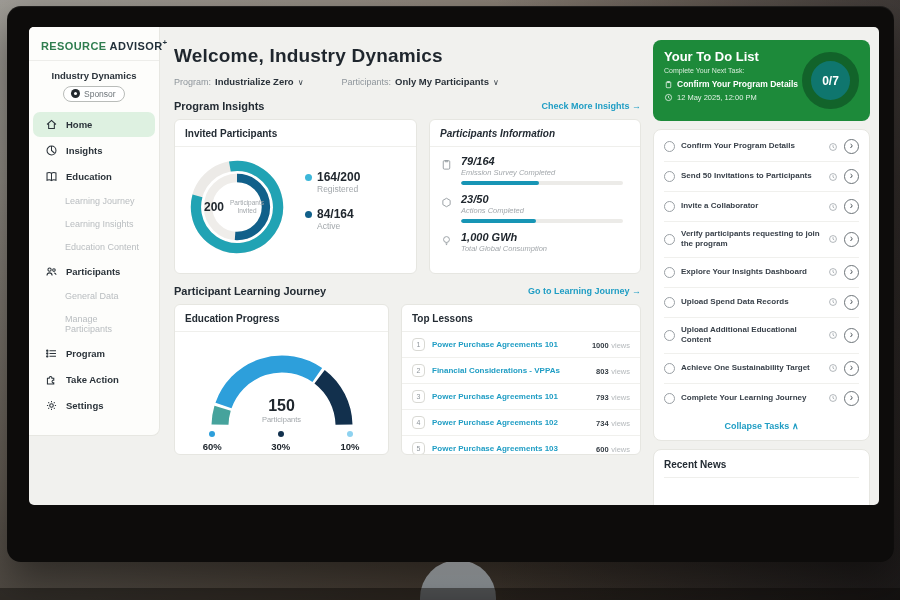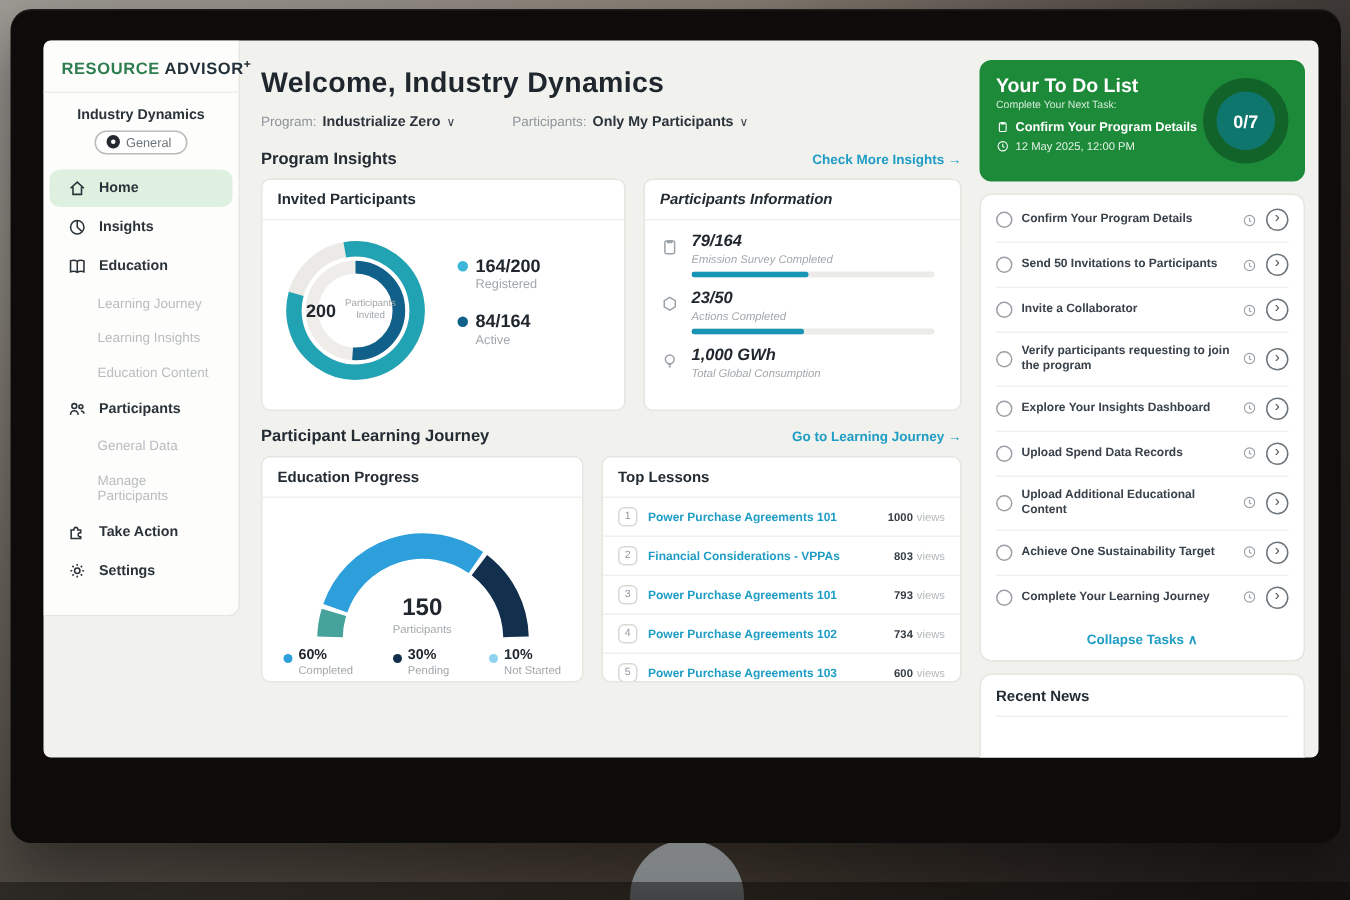--- a/index.html
+++ b/index.html
@@ -75,21 +75,21 @@
   .stat .l { font-size:7.5px; color:#a2a7ab; margin:1px 0 4px; }
   .pbar { width:162px; height:4px; border-radius:2px; background:#ecebe8; overflow:hidden; }
   .pbar > div { height:100%; border-radius:2px; background:#1795b5; }
 
   .card.edu { width:215px; height:151px; }
   .gauge-wrap { position:relative; width:170px; height:86px; margin:6px auto 0; }
   .gauge-center { position:absolute; left:0; right:0; bottom:0; text-align:center; }
   .gauge-center .v { font-size:16px; font-weight:bold; color:#20272e; }
   .gauge-center .l { font-size:7.5px; color:#a2a7ab; }
   .gauge-legend { display:flex; justify-content:space-between; padding:7px 14px 0; }
-  .gl-item .row1 { display:flex; align-items:flex-end; gap:4px; }
+  .gl-item .row1 { display:flex; align-items:center; gap:4px;flex-direction:column; }
   .gl-item .v { font-size:9.5px; font-weight:bold; color:#20272e; }
   .gl-item .l { font-size:7.5px; color:#a2a7ab; margin-left:10px; }
   .gl-item .ldot { width:6px; height:6px; }
 
   .card.lessons { width:240px; height:151px; }
   .lesson-row { display:flex; align-items:center; gap:7px; padding:6px 10px; border-bottom:1px solid #f0f0ed; cursor:pointer; }
   .lesson-row:last-child { border-bottom:none;justify-content:flex-end; }
   .rank { width:13px; height:13px; border:1px solid #d9d9d4; border-radius:4px; font-size:7px; color:#8e959b;
     display:flex; align-items:center; justify-content:center; flex:none; }
   .lesson-title { flex:1; font-size:8px; font-weight:bold; color:#1f9dc4; white-space:nowrap; overflow:hidden; }
@@ -131,21 +131,21 @@
 
   <div class="sidebar">
     <div class="sidebar-panel">
       <div class="logo">
         <span class="g">RESOURCE</span>
         <span class="d">ADVISOR</span><sup>+</sup>
       </div>
       <div class="org-name">Industry Dynamics</div>
       <div class="sponsor">
         <span class="dot"></span>
-        <span class="txt">General</span>
+        <span class="txt">Sponsor</span>
       </div>
       <ul class="nav">
         <li class="active">
           <svg viewBox="0 0 16 16">
                 <path d="M2.5 8 8 3l5.5 5M4.5 7v6h7V7"></path>
               </svg>
           <span>Home</span>
             </li>
         <li>
           <svg viewBox="0 0 16 16">
@@ -175,20 +175,29 @@
                 <path d="M2.4 13c.2-2.1 1.4-3.3 3.2-3.3S8.6 10.9 8.8 13M11 9.9c1.4 0 2.3.8 2.7 2.1"></path>
                 <circle cx="11" cy="6.3" r="1.6"></circle>
               </svg>
           <span>Participants</span>
             </li>
         <li class="sub">
               <span>General Data</span>
             </li>
         <li class="sub">
               <span>Manage Participants</span>
+            </li>
+        <li>
+          <svg viewBox="0 0 16 16">
+                <path d="M5.5 4.5h8M5.5 8h8M5.5 11.5h8"></path>
+                <circle cx="2.8" cy="4.5" r=".8" fill="#2b333a"></circle>
+                <circle cx="2.8" cy="8" r=".8" fill="#2b333a"></circle>
+                <circle cx="2.8" cy="11.5" r=".8" fill="#2b333a"></circle>
+              </svg>
+          <span>Program</span>
             </li>
         <li>
           <svg viewBox="0 0 16 16">
                 <path d="M3 6.5h2.2a1.7 1.7 0 1 1 3.3 0h2.3v2.3a1.7 1.7 0 1 0 0 3.3v1.4H3z"></path>
               </svg>
           <span>Take Action</span>
             </li>
         <li>
           <svg viewBox="0 0 16 16">
                 <circle cx="8" cy="8" r="2.2"></circle>

